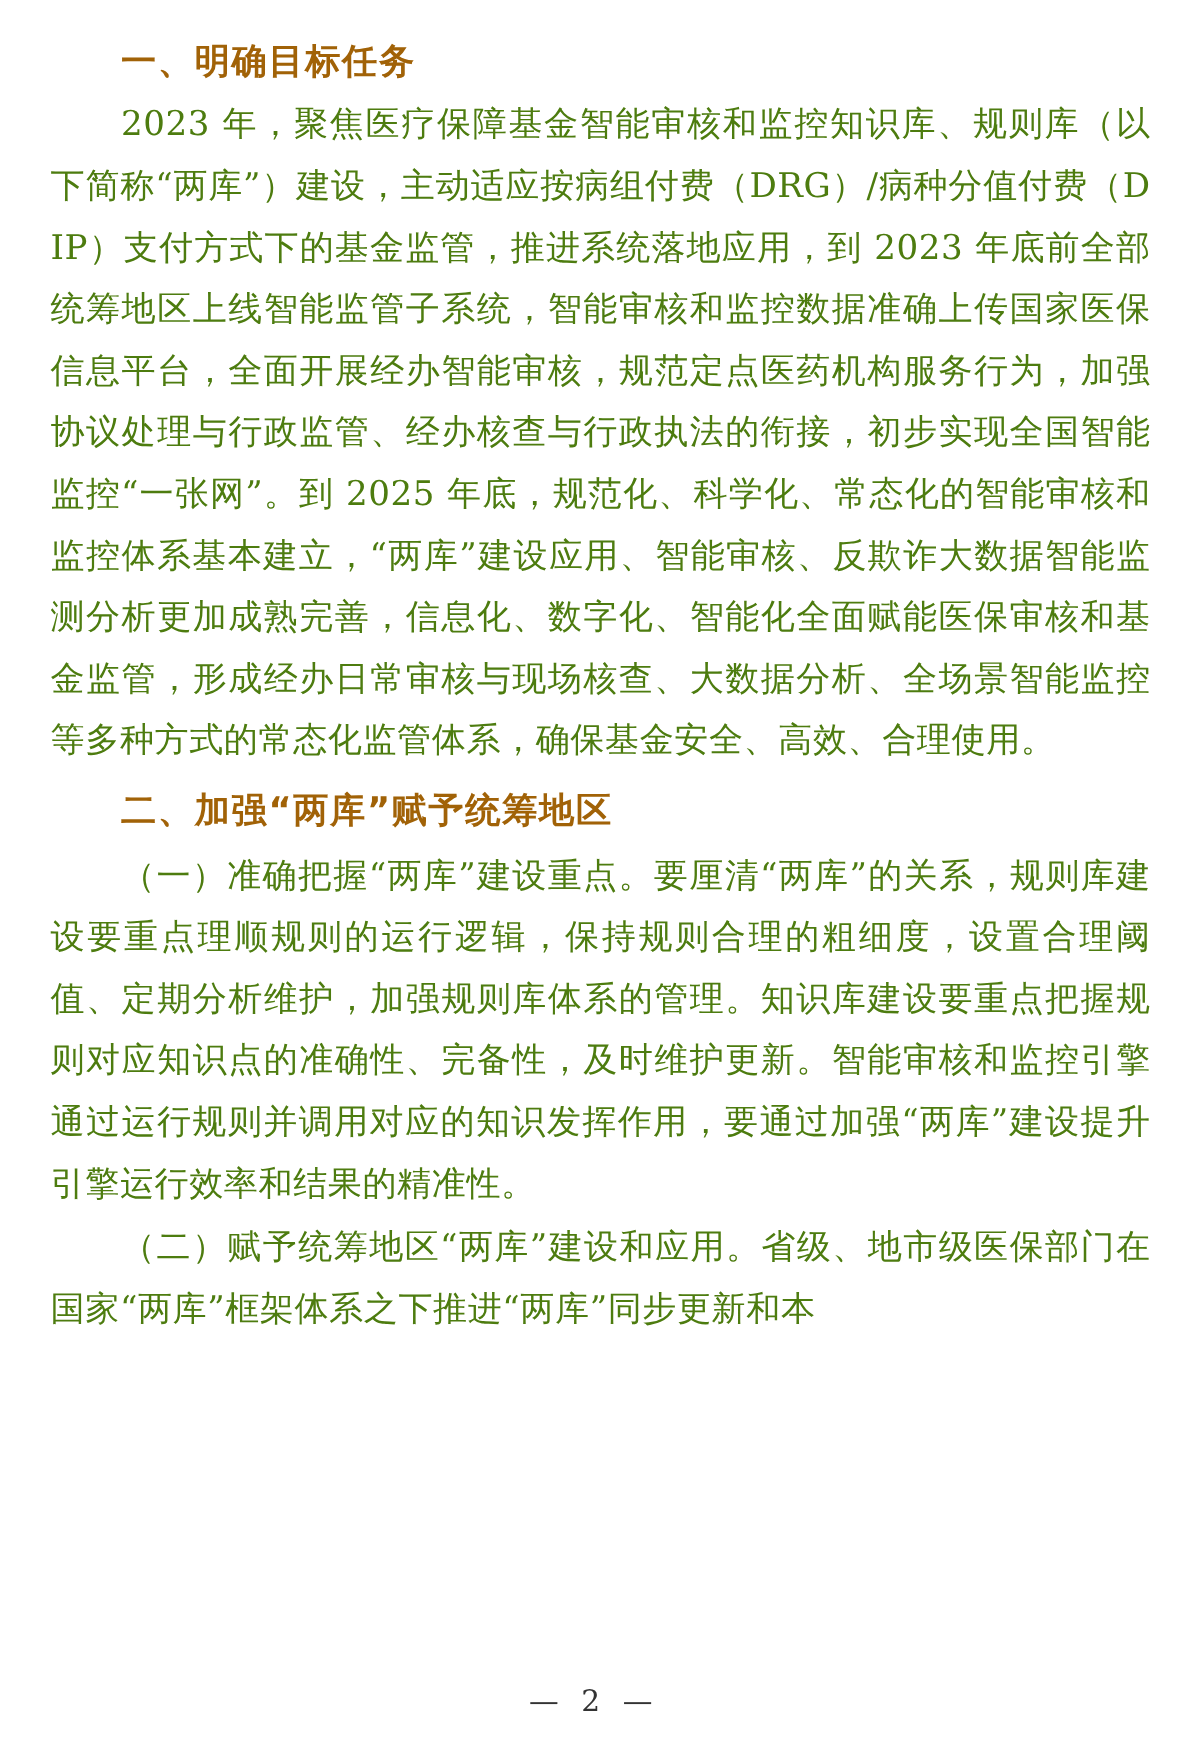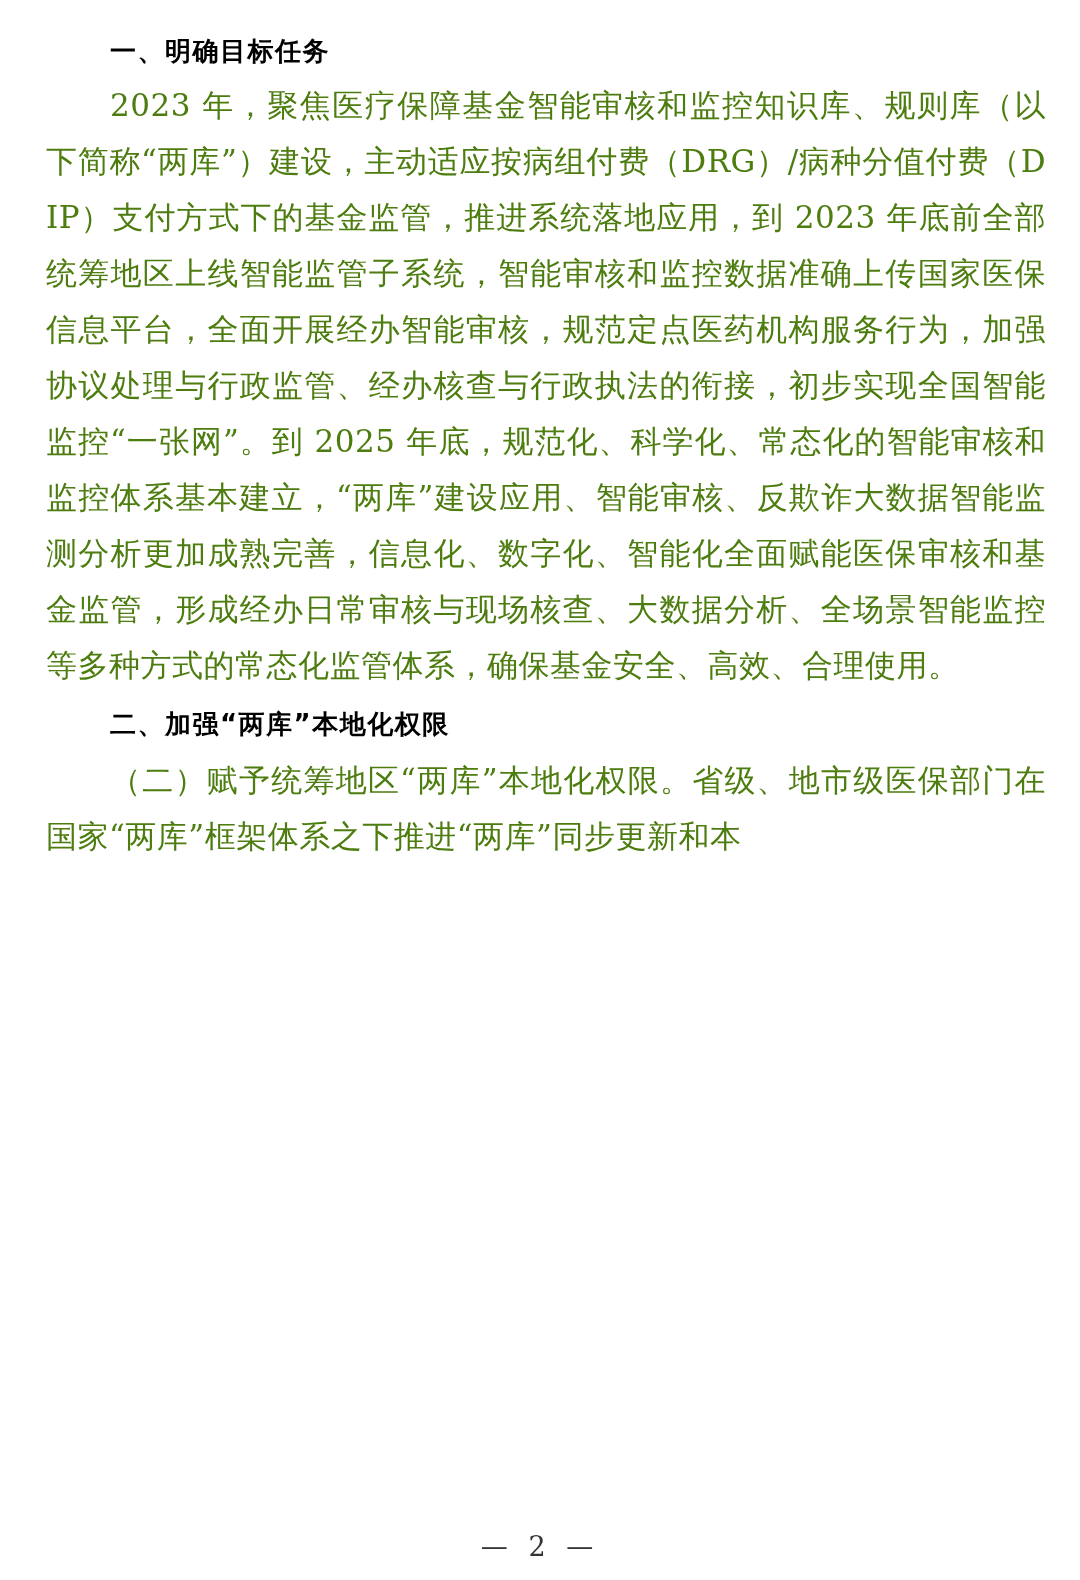--- a/index.html
+++ b/index.html
@@ -22,26 +22,26 @@
     padding: 34px 46px 0 46px;
     position: relative;
   }
   .doc-body {
     width: 1000px;
     margin: 0 auto;
   }
   h2.section-heading {
     font-family: "DejaVu Sans", "Liberation Sans", sans-serif;
     font-weight: bold;
-    font-size: 26px;
+    font-size: 32px;
     line-height: 1.35;
     margin: 0 0 8px 0;
     letter-spacing: 1.5px;
     text-indent: 64px;
-    color: #000000;
+    color: #a16207;
   }
   h2.section-heading.second {
     margin-top: 14px;
     margin-bottom: 10px;
   }
   p.para {
     font-size: 31px;
     line-height: 56px;
     margin: 0 0 2px 0;
     text-align: justify;
@@ -69,21 +69,22 @@
 </head>
 <body>
 
 <div class="page">
   <div class="doc-body">
 
     <h2 class="section-heading">一、明确目标任务</h2>
 
     <p class="para">2023 年，聚焦医疗保障基金智能审核和监控知识库、规则库（以下简称“两库”）建设，主动适应按病组付费（DRG）/病种分值付费（DIP）支付方式下的基金监管，推进系统落地应用，到 2023 年底前全部统筹地区上线智能监管子系统，智能审核和监控数据准确上传国家医保信息平台，全面开展经办智能审核，规范定点医药机构服务行为，加强协议处理与行政监管、经办核查与行政执法的衔接，初步实现全国智能监控“一张网”。到 2025 年底，规范化、科学化、常态化的智能审核和监控体系基本建立，“两库”建设应用、智能审核、反欺诈大数据智能监测分析更加成熟完善，信息化、数字化、智能化全面赋能医保审核和基金监管，形成经办日常审核与现场核查、大数据分析、全场景智能监控等多种方式的常态化监管体系，确保基金安全、高效、合理使用。</p>
 
-    <h2 class="section-heading second">二、加强“两库”本地化权限</h2>
+    <h2 class="section-heading second">二、加强“两库”赋予统筹地区</h2>
 
+    <p class="para">（一）准确把握“两库”建设重点。要厘清“两库”的关系，规则库建设要重点理顺规则的运行逻辑，保持规则合理的粗细度，设置合理阈值、定期分析维护，加强规则库体系的管理。知识库建设要重点把握规则对应知识点的准确性、完备性，及时维护更新。智能审核和监控引擎通过运行规则并调用对应的知识发挥作用，要通过加强“两库”建设提升引擎运行效率和结果的精准性。</p>
 
-    <p class="para tight">（二）赋予统筹地区“两库”本地化权限。省级、地市级医保部门在国家“两库”框架体系之下推进“两库”同步更新和本</p>
+    <p class="para tight">（二）赋予统筹地区“两库”建设和应用。省级、地市级医保部门在国家“两库”框架体系之下推进“两库”同步更新和本</p>
 
   </div>
 
   <div class="page-footer">— 2 —</div>
 </div>
 
 </body></html>

